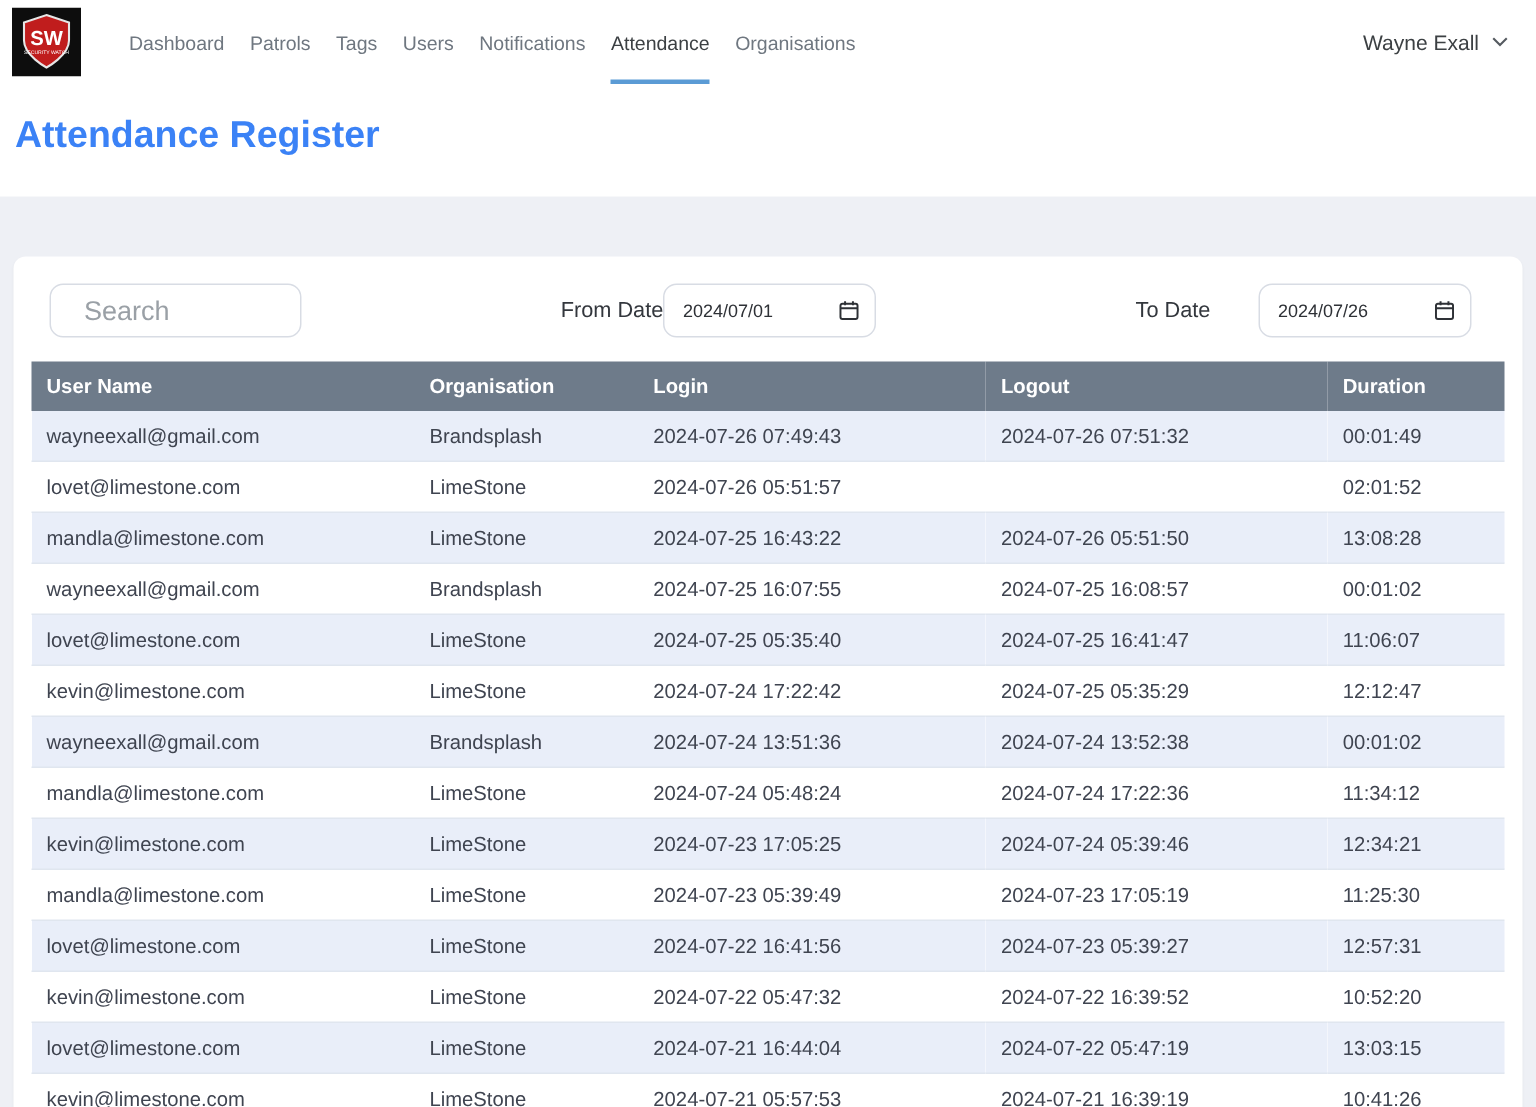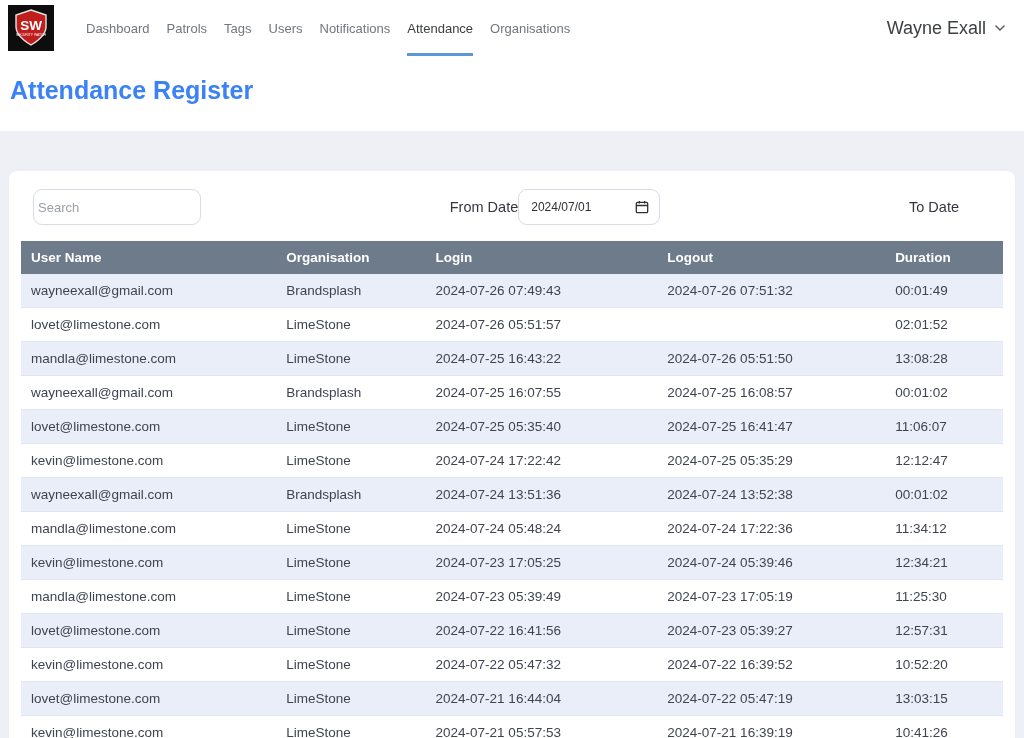--- a/index.html
+++ b/index.html
@@ -27,21 +27,21 @@
     text-decoration:none;
     border-bottom:3px solid transparent;
     border-top:3px solid transparent;
     cursor:pointer;
     white-space:nowrap;
   }
   .nav a.active { color:#3c4043; border-bottom-color:#5b9bd5; }
   .user-menu {
     margin-left:auto;
     display:flex; align-items:center; gap:8px;
-    font-size:18px; color:#3c4043;
+    font-size:14px; color:#3c4043;
     cursor:pointer;
   }
 
   
   .title-section { background:#fff; padding:20px 10px 26px 10px; }
   .page-title { font-size:25px; font-weight:700; color:#3b82f6; }
 
   
   .card {
     background:#fff;
@@ -56,22 +56,22 @@
   
   .filters {
     display:flex;
     align-items:center;
     padding:4px 12px 16px 12px;
   }
   .search-input {
     width:168px; height:36px;
     border:1px solid #d8dce4;
     border-radius:9px;
-    padding:0 4px;
-    font-size:13px;
+    padding:0 22px;
+    font-size:18px;
     font-family:"Liberation Sans", sans-serif;
     color:#3d4248;
     outline:none;
   }
   .search-input::placeholder { color:#9aa0a6; }
   .date-label { font-size:14.5px; color:#33373d; white-space:nowrap; }
   .from-label { margin-left:auto; }
   .to-label   { margin-left:auto; margin-right:32px; }
   .date-box {
     width:142px; height:36px;
@@ -157,20 +157,29 @@
       <svg width="14" height="14" viewBox="0 0 16 16">
         <rect x="1.5" y="2.8" width="13" height="11.7" rx="1.5" fill="none" stroke="#2e3136" stroke-width="1.5"></rect>
         <line x1="1.5" y1="6.3" x2="14.5" y2="6.3" stroke="#2e3136" stroke-width="1.5"></line>
         <line x1="5" y1="1" x2="5" y2="4" stroke="#2e3136" stroke-width="1.5"></line>
         <line x1="11" y1="1" x2="11" y2="4" stroke="#2e3136" stroke-width="1.5"></line>
       </svg>
     </div>
 
     <span class="date-label to-label">To Date</span>
 
+    <div class="date-box">
+      <span class="date-value">2024/07/26</span>
+      <svg width="14" height="14" viewBox="0 0 16 16">
+        <rect x="1.5" y="2.8" width="13" height="11.7" rx="1.5" fill="none" stroke="#2e3136" stroke-width="1.5"></rect>
+        <line x1="1.5" y1="6.3" x2="14.5" y2="6.3" stroke="#2e3136" stroke-width="1.5"></line>
+        <line x1="5" y1="1" x2="5" y2="4" stroke="#2e3136" stroke-width="1.5"></line>
+        <line x1="11" y1="1" x2="11" y2="4" stroke="#2e3136" stroke-width="1.5"></line>
+      </svg>
+    </div>
   </div>
 
   <table>
     <thead>
       <tr>
         <th class="col-user">User Name</th>
         <th class="col-org">Organisation</th>
         <th class="col-login">Login</th>
         <th class="col-logout">Logout</th>
         <th class="col-dur">Duration</th>

